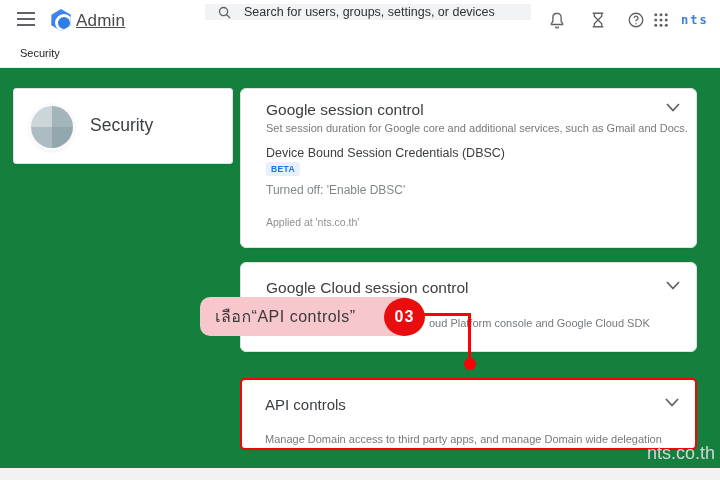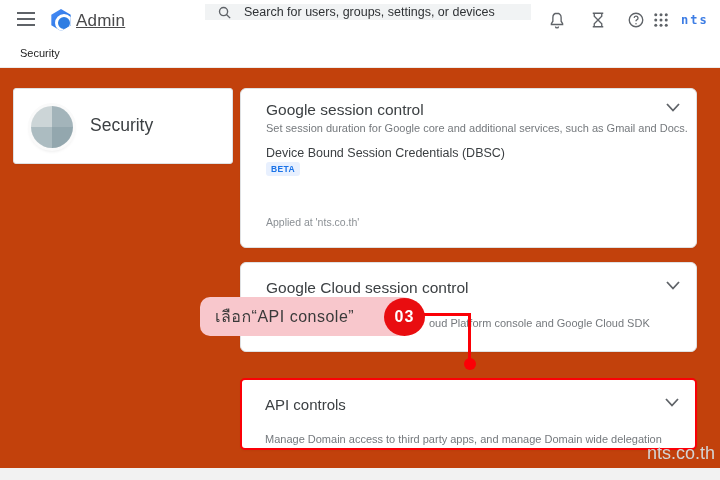--- a/index.html
+++ b/index.html
@@ -1,18 +1,18 @@
 <!DOCTYPE html>
 <html><head>
 <meta charset="utf-8">
 <style>
   * { margin:0; padding:0; box-sizing:border-box; }
   html,body { width:720px; height:480px; }
   body { font-family:"Liberation Sans","DejaVu Sans",sans-serif; background:#fff; }
-  .frame { position:relative; width:720px; height:480px; overflow:hidden; background:#c2410c; }
+  .frame { position:relative; width:720px; height:480px; overflow:hidden; background:#15803d; }
 
   
   .topbar { position:absolute; left:0; top:0; width:720px; height:40px; background:#fff; }
   .hamburger { position:absolute; left:17px; top:12px; width:18px; height:14px; cursor:pointer; }
   .hamburger span { display:block; height:2px; background:#5f6368; margin-bottom:4px; }
   .logo-hex { position:absolute; left:50px; top:9px; width:22px; height:22px;
     background:linear-gradient(135deg,#4c8df6,#1b6fe0);
     clip-path:polygon(50% 0,94% 26%,94% 74%,50% 100%,6% 74%,6% 26%); }
   .logo-hex::after { content:""; position:absolute; left:5px; top:5px; width:12px; height:12px;
     border-radius:50%; border:3.5px solid #fff; background:#2f7de2; }
@@ -147,41 +147,42 @@
   </div>
 
   <div class="card card1">
     <div class="card-title">Google session control</div>
     <div class="card-sub">Set session duration for Google core and additional services, such as Gmail and Docs.</div>
     <svg class="chev" width="14" height="9" viewBox="0 0 14 9" fill="none" stroke="#5f6368" stroke-width="1.8">
         <polyline points="1,1 7,7.5 13,1"></polyline>
       </svg>
     <div class="dbsc-title">Device Bound Session Credentials (DBSC)</div>
     <div class="beta">BETA</div>
+    <div class="dbsc-status">Turned off: 'Enable DBSC'</div>
     <div class="dbsc-applied">Applied at 'nts.co.th'</div>
   </div>
 
   <div class="card card2">
     <div class="card-title">Google Cloud session control</div>
     <svg class="chev" width="14" height="9" viewBox="0 0 14 9" fill="none" stroke="#5f6368" stroke-width="1.8">
         <polyline points="1,1 7,7.5 13,1"></polyline>
       </svg>
     <div class="card-sub">oud Platform console and Google Cloud SDK</div>
   </div>
 
   <div class="card card3">
     <div class="card-title">API controls</div>
     <svg class="chev" width="14" height="9" viewBox="0 0 14 9" fill="none" stroke="#5f6368" stroke-width="1.8">
         <polyline points="1,1 7,7.5 13,1"></polyline>
       </svg>
     <div class="card-sub">Manage Domain access to third party apps, and manage Domain wide delegation</div>
   </div>
 
   <div class="callout">
-    <span class="callout-text">เลือก“API console”</span>
+    <span class="callout-text">เลือก“API controls”</span>
   </div>
   <div class="step-badge">03</div>
   <div class="conn-h"></div>
   <div class="conn-v"></div>
   <div class="conn-dot"></div>
 
   <div class="bottom-strip"></div>
   <div class="watermark">nts.co.th</div>
 
 </div>

